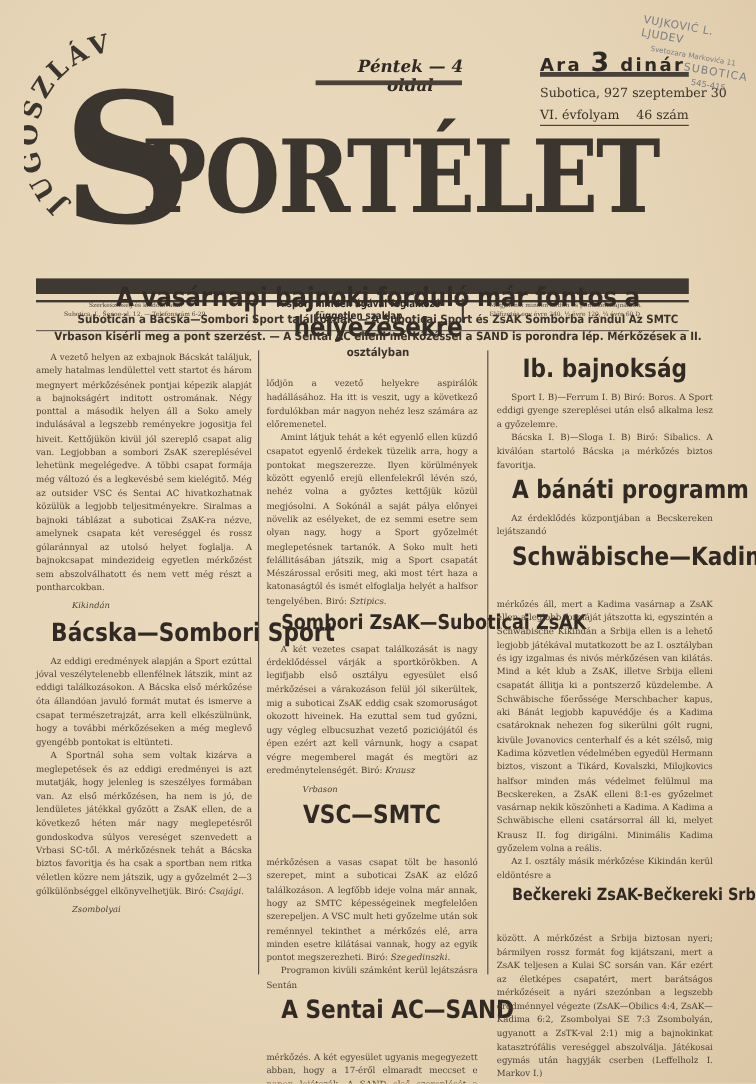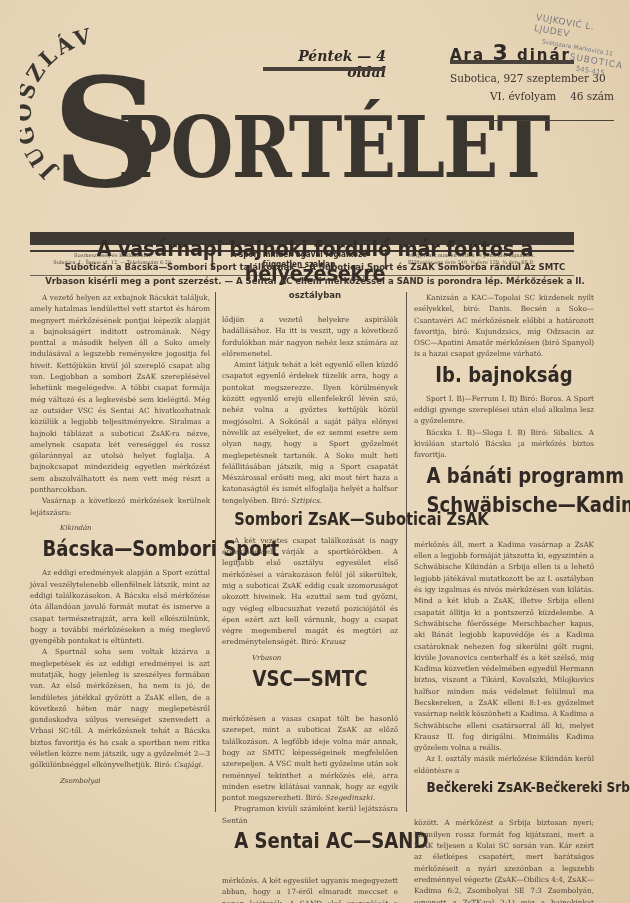--- a/index.html
+++ b/index.html
@@ -9,40 +9,40 @@
     font-family: "DejaVu Serif", serif;
     color: #3a3128;
     position: relative;
   }
   .page {
     position: absolute; left: 0; top: 0; width: 630px; height: 903px;
     background: radial-gradient(ellipse at 40% 40%, #ecdcc0 0%, #e6d4b6 60%, #dcc7a6 100%);
   }
   
   .mast-day {
-    position: absolute; left: 262px; top: 48px; width: 124px;
+    position: absolute; left: 280px; top: 48px; width: 124px;
     font-family: "DejaVu Serif", serif; font-style: italic; font-weight: bold;
-    font-size: 14px; text-align: right; color: #2f2a25;
+    font-size: 14px; text-align: center; color: #2f2a25;
   }
   .mast-day-rule {
     position: absolute; left: 263px; top: 67px; width: 122px; height: 4px; background: #4a423a;
   }
   .price {
     position: absolute; left: 450px; top: 40px;
     font-family: "DejaVu Sans", sans-serif; font-weight: bold; font-size: 15px; letter-spacing: 2px; color: #2f2a25;
   }
   .price .big { font-size: 22px; }
   .price-rule { position: absolute; left: 450px; top: 60px; width: 124px; height: 4px; background: #4a423a; }
   .mast-date {
     position: absolute; left: 450px; top: 72px; width: 124px;
     font-size: 10.5px; color: #3a332b; white-space: nowrap;
   }
   .mast-vol {
     position: absolute; left: 450px; top: 90px; width: 124px; font-size: 10.5px; color: #3a332b;
-    display: flex; justify-content: space-between; border-bottom: 1px solid #4a423a; padding-bottom: 18px; margin-left: 40px;
+    display: flex; justify-content: space-between; border-bottom: 1px solid #4a423a; padding-bottom: 2px;
   }
   .stamp {
     position: absolute; left: 537px; top: 12px; transform: rotate(10deg); transform-origin: left top;
     color: #7a7c84; font-family: "DejaVu Sans", sans-serif; line-height: 11px;
   }
   .stamp .l1 { font-size: 9px; letter-spacing: 0.5px; }
   .stamp .l2 { font-size: 6px; padding-left: 10px; }
   .stamp .l3 { font-size: 9px; padding-left: 40px; letter-spacing: 1px; }
   .stamp .l4 { font-size: 7px; padding-left: 48px; }
   .jugo {
@@ -161,21 +161,20 @@
     </div>
   </div>
   <div class="info-bottom" style="top:275px"></div>
 
   <div class="hl" style="top:236px">A vasárnapi bajnoki forduló már fontos a helyezésekre</div>
   <div class="subhl" style="top:260px">Suboticán a Bácska—Sombori Sport találkoznak — A Suboticai Sport és ZsAK Somborba rándul Az SMTC</div>
   <div class="subhl" style="top:274px">Vrbason kisérli meg a pont szerzést. — A Sentai AC elleni mérkőzéssel a SAND is porondra lép. Mérkőzések a II. osztályban</div>
 
   <div class="col col1" style="top:292px">
     <p>A vezető helyen az exbajnok Bácskát találjuk, amely hatalmas lendülettel vett startot és három megnyert mérkőzésének pontjai képezik alapját a bajnokságért inditott ostromának. Négy ponttal a második helyen áll a Soko amely indulásával a legszebb reményekre jogositja fel hiveit. Kettőjükön kivül jól szereplő csapat alig van. Legjobban a sombori ZsAK szereplésével lehetünk megelégedve. A többi csapat formája még változó és a legkevésbé sem kielégitő. Még az outsider VSC és Sentai AC hivatkozhatnak közülük a legjobb teljesitményekre. Siralmas a bajnoki táblázat a suboticai ZsAK-ra nézve, amelynek csapata két vereséggel és rossz gólaránnyal az utolsó helyet foglalja. A bajnokcsapat mindezideig egyetlen mérkőzést sem abszolválhatott és nem vett még részt a pontharcokban.</p>
-    <p>Vasárnap a következő mérkőzések kerülnek lejátszásra:</p>
     <p class="kicker">Kikindán</p>
     <div class="sec-head sh-big">Bácska—Sombori Sport</div>
     <p>Az eddigi eredmények alapján a Sport ezúttal jóval veszélytelenebb ellenfélnek látszik, mint az eddigi találkozásokon. A Bácska első mérkőzése óta állandóan javuló formát mutat és ismerve a csapat természetrajzát, arra kell elkészülnünk, hogy a további mérkőzéseken a még meglevő gyengébb pontokat is eltünteti.</p>
     <p><span>A Sportnál soha sem voltak kizárva a meglepetések és az eddigi eredményei is azt mutatják, hogy jelenleg is szeszélyes formában van. Az első mérkőzésen, ha nem is jó, de lendületes játékkal győzött a ZsAK ellen, de a következő héten már nagy meglepetésről gondoskodva súlyos vereséget szenvedett a Vrbasi SC-től. A mérkőzésnek tehát a Bácska biztos favoritja és ha csak a sportban nem ritka véletlen közre nem játszik, ugy a győzelmét 2—3 gólkülönbséggel elkönyvelhetjük. Biró:</span> <span class="it">Csajági.</span></p>
     <p class="kicker">Zsombolyai</p>
 
   </div>
 
   <div class="rule-v" style="left:215px; top:292px; height:520px"></div>
 
@@ -189,25 +188,25 @@
     <p class="noind"><span>mérkőzésen a vasas csapat tölt be hasonló szerepet, mint a suboticai ZsAK az előző találkozáson. A legfőbb ideje volna már annak, hogy az SMTC képességeinek megfelelően szerepeljen. A VSC mult heti győzelme után sok reménnyel tekinthet a mérkőzés elé, arra minden esetre kilátásai vannak, hogy az egyik pontot megszerezheti. Biró:</span> <span class="it">Szegedinszki.</span></p>
     <p>Programon kivüli számként kerül lejátszásra Sentán</p>
     <div class="sec-head sh-big">A Sentai AC—SAND</div>
     <p class="noind">mérkőzés. A két egyesület ugyanis megegyezett abban, hogy a 17-éről elmaradt meccset e napon lejátszák. A SAND első szereplését a bajnokságban hatalmas érdeklődés előzi meg. A piros-fekete csapat klasszisa ma már kétségtelenül felnőtt ellenfelei nivóján, a bajnoki mérkőzéseken azonban a tudáson kivül a lelkesedés is fontos szerepet játszik. Bármilyen nagy legyen is tehát a tudásbeli differencia a SAND és vasárnapi ellenfele között, nem szabad elbizakodnia és teljes komolysággal kell a küzdelmet felfogni, mert megtörténhetik, hogy a sok nagyszerü eredmény után kudarcot termel az ellenfél lebecsülése.</p>
 
   </div>
 
   <div class="rule-v" style="left:406px; top:292px; height:520px"></div>
 
   <div class="col col3" style="top:292px">
-    <p>Kanizsán a KAC—Topolai SC küzdenek nyilt esélyekkel, biró: Danis. Becsén a Soko—Csantavéri AC mérkőzésnek előbbi a határozott favoritja, biró: Kujundzsics, mig Odzsacin az OSC—Apatini Amatőr mérkőzésen (biró Spanyol) is a hazai csapat győzelme várható.</p>
     <div class="sec-head sh-big">Ib. bajnokság</div>
     <p>Sport I. B)—Ferrum I. B) Biró: Boros. A Sport eddigi gyenge szereplései után első alkalma lesz a győzelemre.</p>
     <p>Bácska I. B)—Sloga I. B) Biró: Sibalics. A kiválóan startoló Bácska ¡a mérkőzés biztos favoritja.</p>
     <div class="sec-head sh-big">A bánáti programm</div>
+    <p>Az érdeklődés központjában a Becskereken lejátszandó</p>
     <div class="sec-head sh-big">Schwäbische—Kadima</div>
     <p class="noind">mérkőzés áll, mert a Kadima vasárnap a ZsAK ellen a legjobb formáját játszotta ki, egyszintén a Schwäbische Kikindán a Srbija ellen is a lehető legjobb játékával mutatkozott be az I. osztályban és igy izgalmas és nivós mérkőzésen van kilátás. Mind a két klub a ZsAK, illetve Srbija elleni csapatát állitja ki a pontszerző küzdelembe. A Schwäbische főerőssége Merschbacher kapus, aki Bánát legjobb kapuvédője és a Kadima csatároknak nehezen fog sikerülni gólt rugni, kivüle Jovanovics centerhalf és a két szélső, mig Kadima közvetlen védelmében egyedül Hermann biztos, viszont a Tikárd, Kovalszki, Milojkovics halfsor minden más védelmet felülmul ma Becskereken, a ZsAK elleni 8:1-es győzelmet vasárnap nekik köszönheti a Kadima. A Kadima a Schwäbische elleni csatársorral áll ki, melyet Krausz II. fog dirigálni. Minimális Kadima győzelem volna a reális.</p>
     <p>Az I. osztály másik mérkőzése Kikindán kerül eldöntésre a</p>
     <div class="sec-head sh-sm">Bečkereki ZsAK-Bečkereki Srbija</div>
     <p class="noind">között. A mérkőzést a Srbija biztosan nyeri; bármilyen rossz formát fog kijátszani, mert a ZsAK teljesen a Kulai SC sorsán van. Kár ezért az életképes csapatért, mert barátságos mérkőzéseit a nyári szezónban a legszebb eredménnyel végezte (ZsAK—Obilics 4:4, ZsAK—Kadima 6:2, Zsombolyai SE 7:3 Zsombolyán, ugyanott a ZsTK-val 2:1) mig a bajnokinkat katasztrófális vereséggel abszolválja. Játékosai egymás után hagyják cserben (Leffelholz I. Markov I.)</p>
 
   </div>
 
 </div>
 

